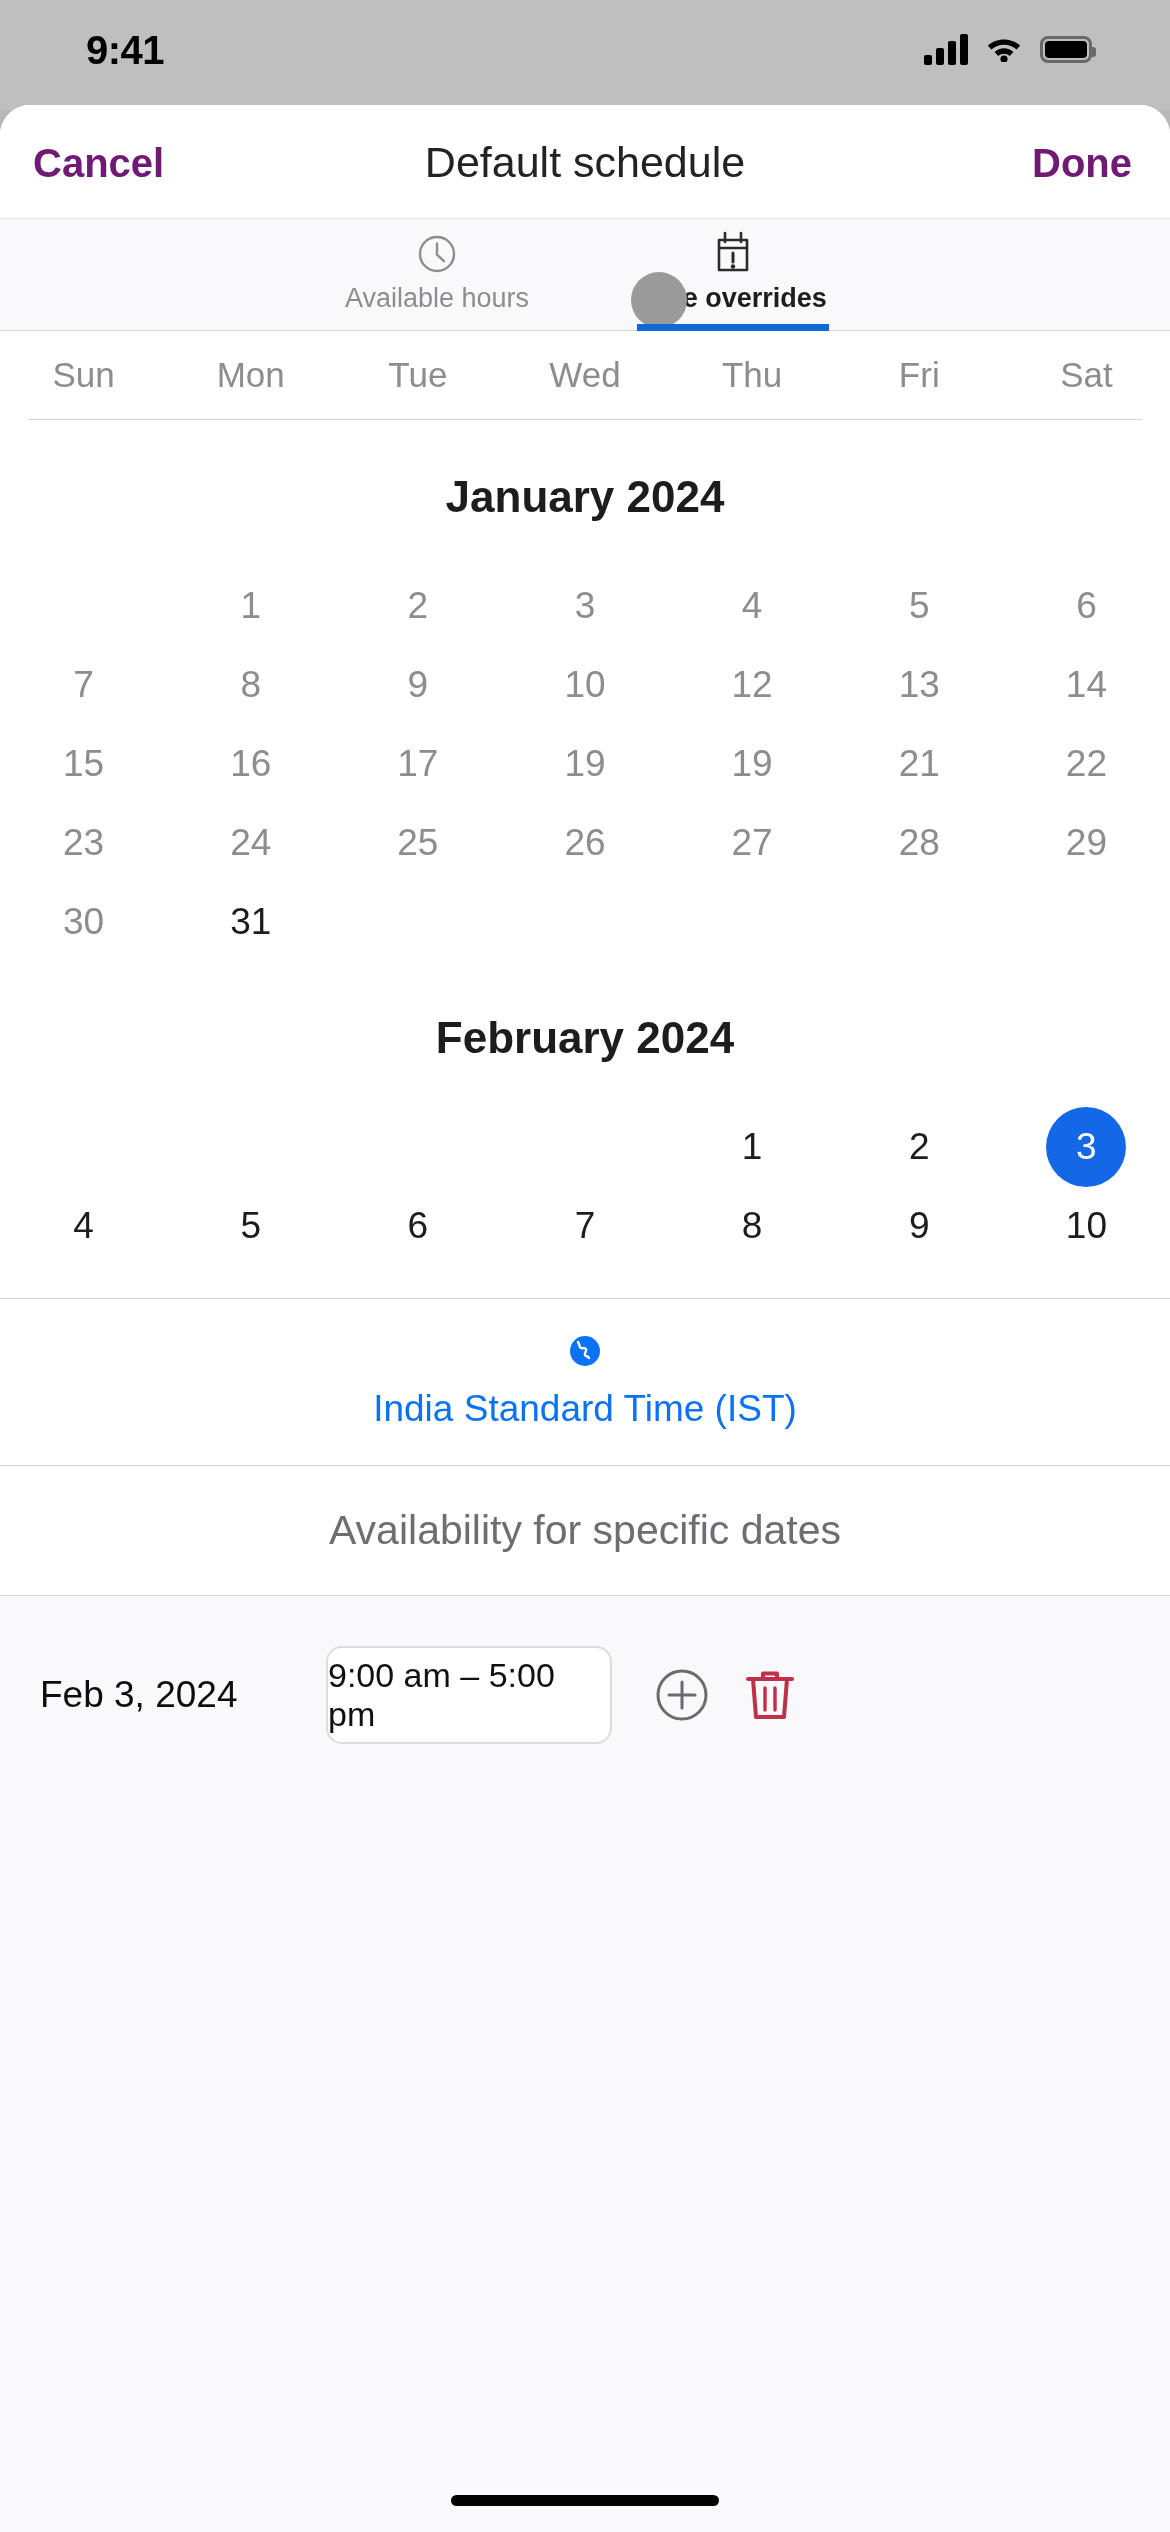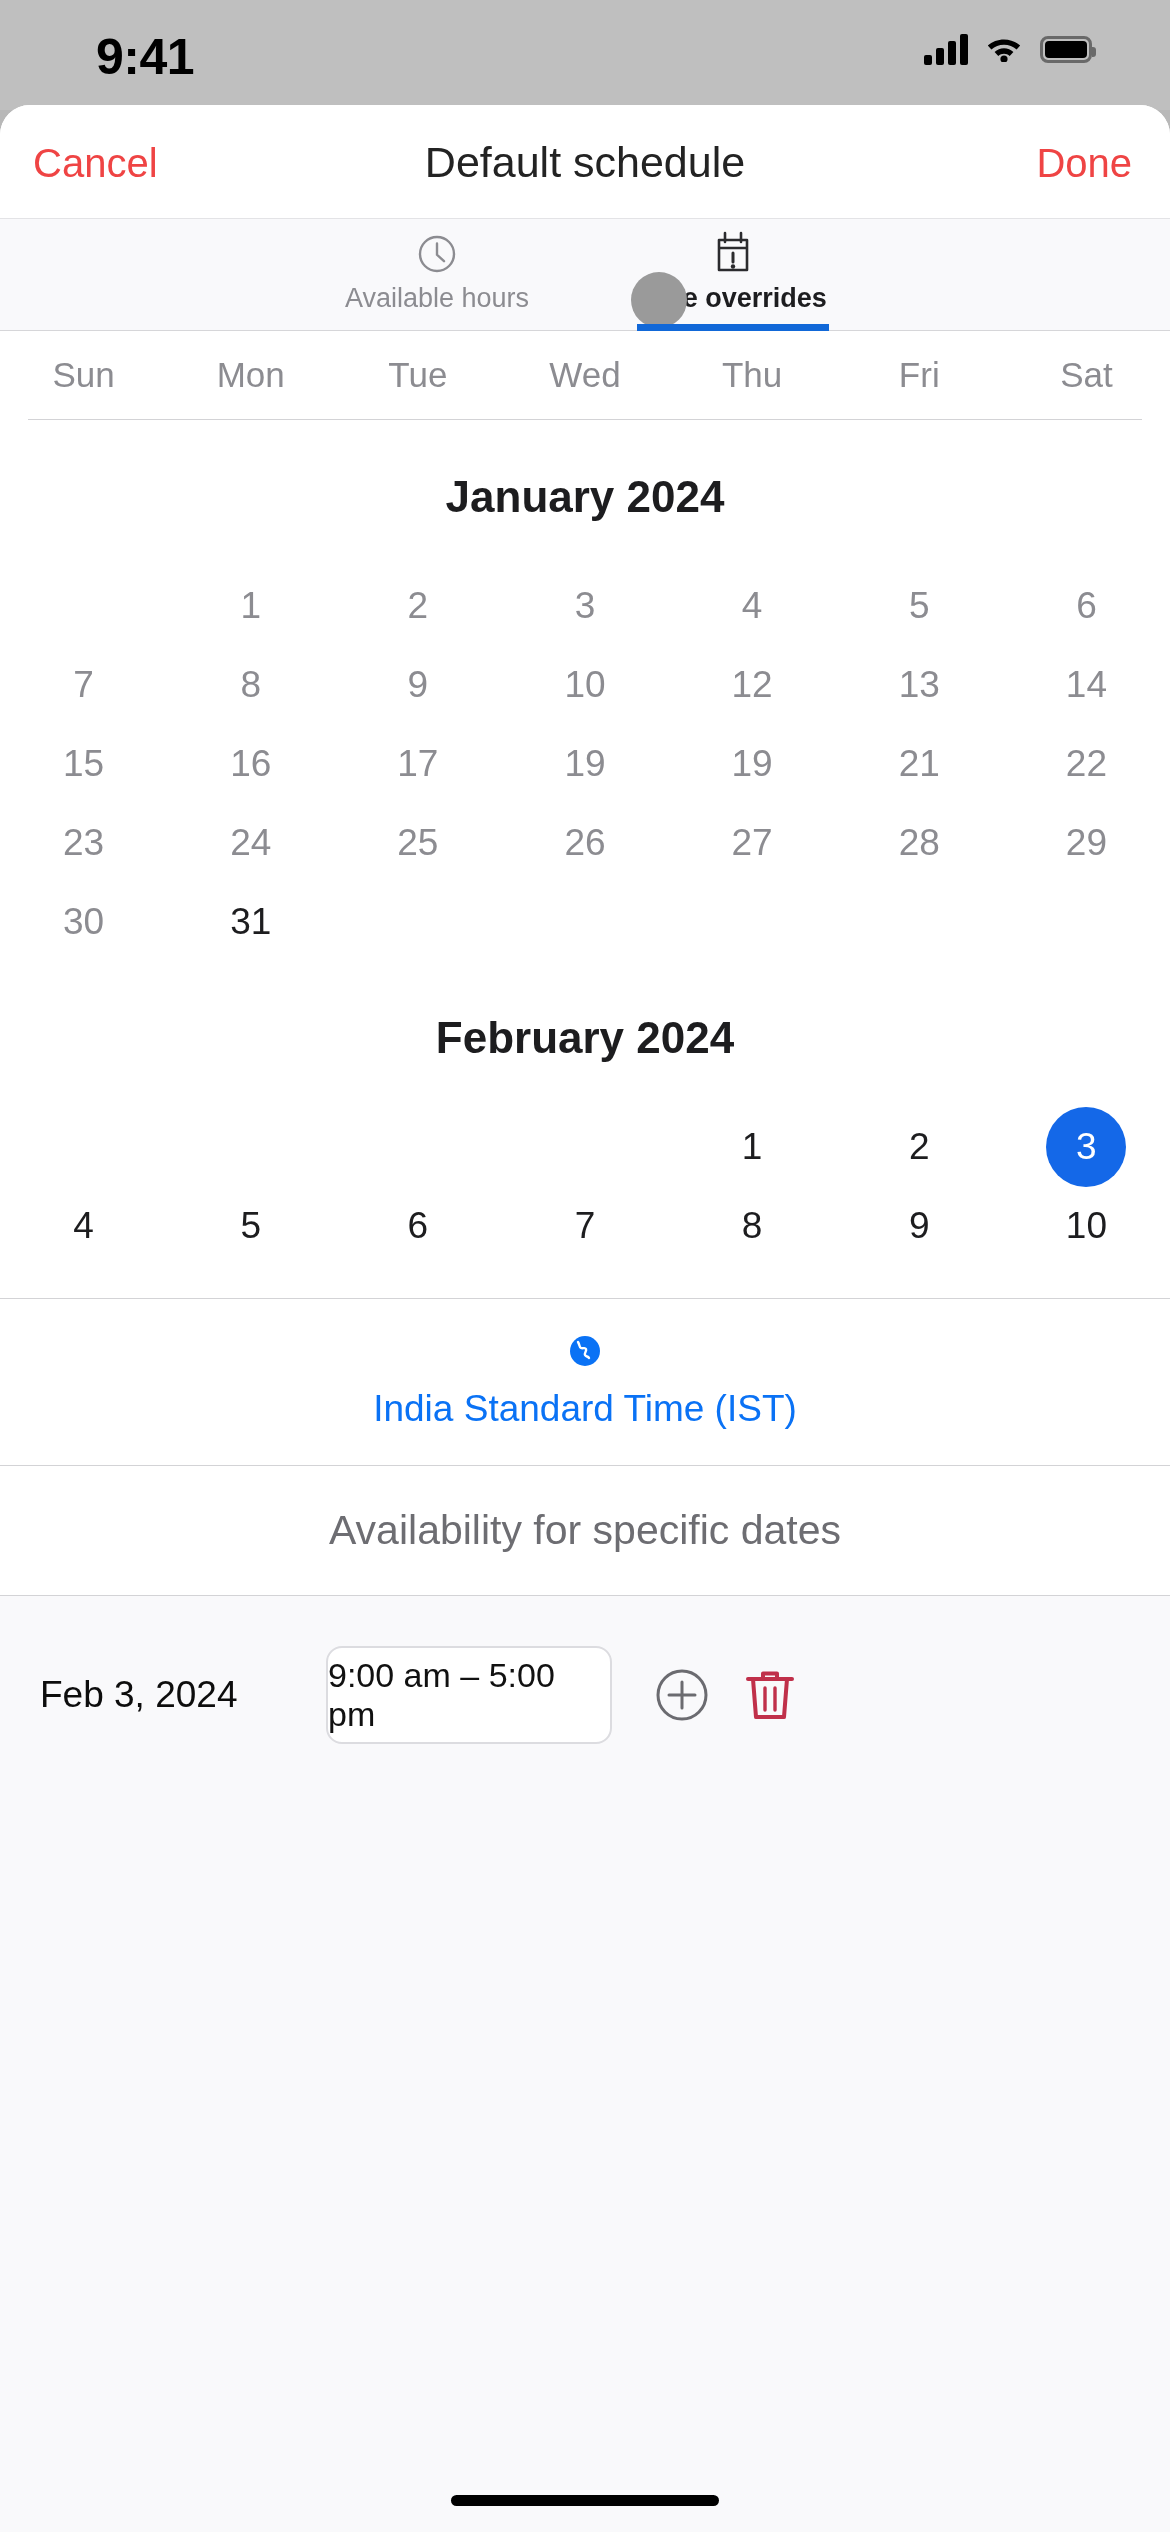--- a/index.html
+++ b/index.html
@@ -14,23 +14,23 @@
   
   .status-bar {
     position: absolute;
     top: 0; left: 0;
     width: 1170px;
     height: 110px;
     background: #bfbfbf;
   }
   .status-time {
     position: absolute;
-    left: 96px;
+    left: 86px;
     top: 28px;
-    font-size: 50px;
+    font-size: 40px;
     font-weight: 700;
     color: #000;
     letter-spacing: -0.5px;
     text-align: center;
   }
   .status-right {
     position: absolute;
     right: 78px;
     top: 32px;
     display: flex;
@@ -74,21 +74,22 @@
   
   .navbar {
     position: relative;
     height: 113px;
     background: #ffffff;
   }
   .nav-cancel, .nav-done {
     position: absolute;
     top: 36px;
     font-size: 40px;
-    color: #ef4444;
+    color: #701a75;
+    font-weight: bold;
   }
   .nav-cancel { left: 33px; }
   .nav-done { right: 38px; }
   .nav-title {
     position: absolute;
     top: 33px;
     left: 0; width: 100%;
     text-align: center;
     font-size: 43px;
     color: #232323;

